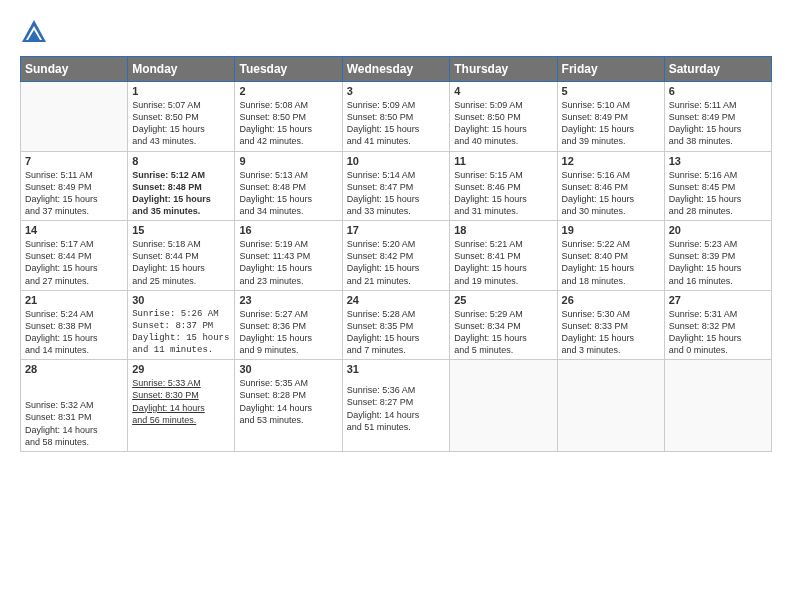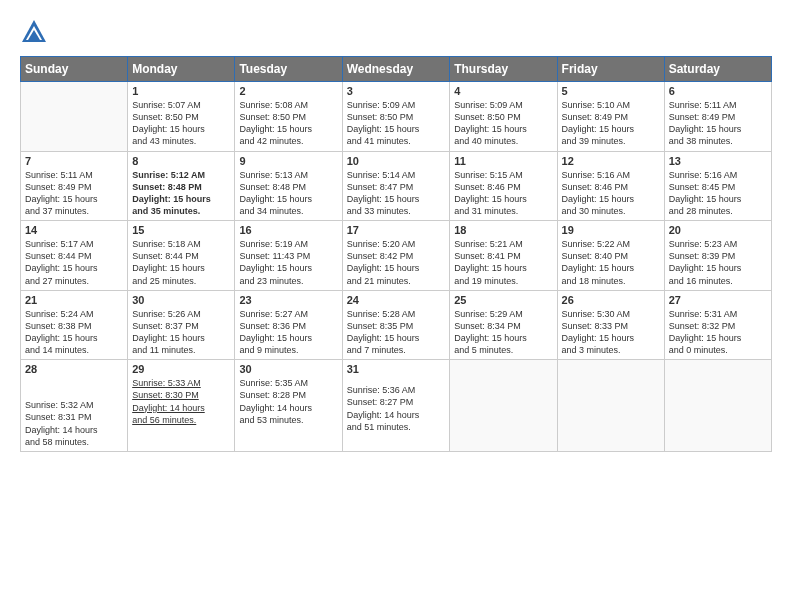--- a/index.html
+++ b/index.html
@@ -286,21 +286,21 @@
         <tr style="background: #d946ef;">
           <td>
             <span class="day-number">21</span>
             <div class="day-info" style="white-space: pre-line;">Sunrise: 5:24 AM
 Sunset: 8:38 PM
 Daylight: 15 hours
 and 14 minutes.</div>
           </td>
           <td>
             <span class="day-number">30</span>
-            <div class="day-info" style="white-space: pre-line;">Sunrise: 5:26 AM
+            <div class="day-info" style="white-space: pre-line; font-family: Liberation Mono, monospace;">Sunrise: 5:26 AM
 Sunset: 8:37 PM
 Daylight: 15 hours
 and 11 minutes.</div>
           </td>
           <td>
             <span class="day-number">23</span>
             <div class="day-info" style="white-space: pre-line;">Sunrise: 5:27 AM
 Sunset: 8:36 PM
 Daylight: 15 hours
 and 9 minutes.</div>

